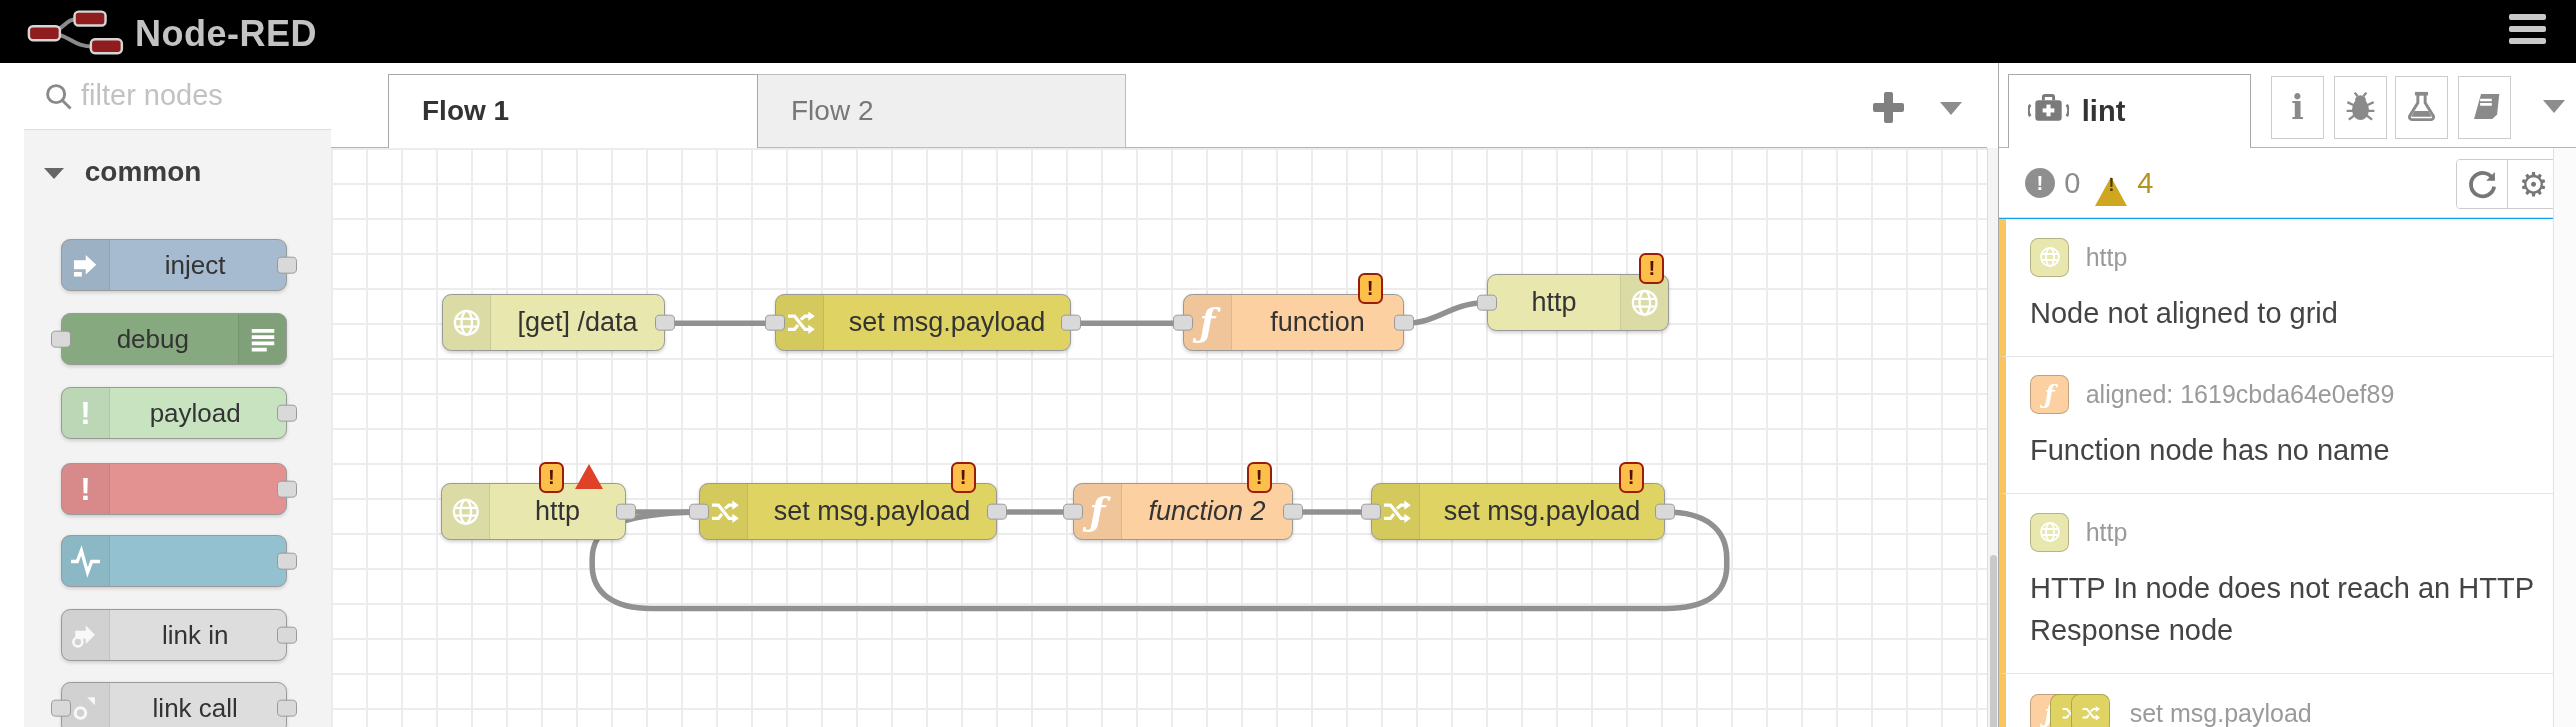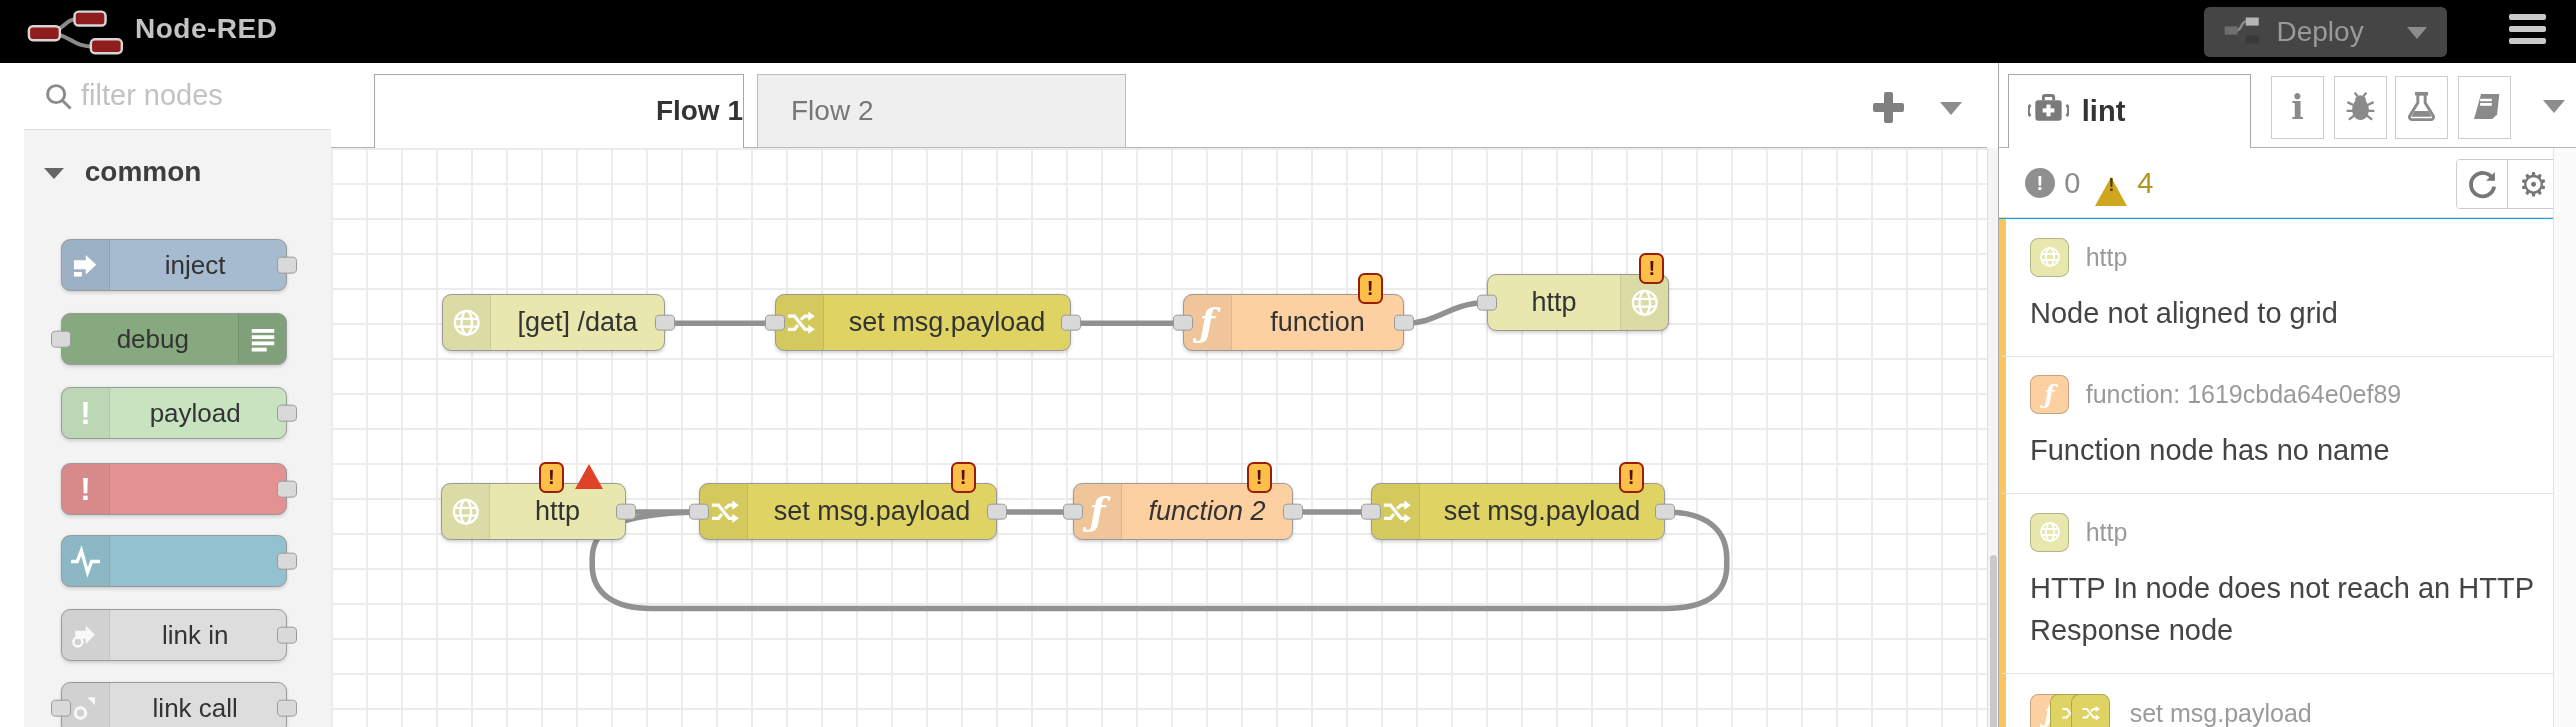--- a/index.html
+++ b/index.html
@@ -2,21 +2,21 @@
 <html style="font-size:15px"><head>
 <meta charset="utf-8">
 <style>
   * { margin:0; padding:0; box-sizing:border-box; }
   html,body { width:2576px; height:728px; overflow:hidden; }
   body { font-family:"Liberation Sans", sans-serif; background:#fff; position:relative; }
 
   
   .header { position:absolute; left:0; top:0; width:2576px; height:63px; background:#000; z-index:50; }
   .logo { position:absolute; left:24px; top:5.6px; }
-  .app-title { position:absolute; left:135px; top:13px; font-size:28px; font-weight:600; color:#c3c3c3; letter-spacing:0.5px; }
+  .app-title { position:absolute; left:135px; top:13px; font-size:36px; font-weight:600; color:#c3c3c3; letter-spacing:0.5px; }
   .deploy-btn { position:absolute; left:2204px; top:6.5px; width:243px; height:50px; background:#454545; border-radius:5.6px; display:flex; align-items:center; }
   .deploy-icon { margin-left:18.5px; }
   .deploy-label { color:#9a9a9a; font-size:28px; margin-left:15px; }
   .deploy-chevron { position:absolute; right:20.4px; top:20.4px; width:0; height:0;
     border-left:10.2px solid transparent; border-right:10.2px solid transparent; border-top:12px solid #8d8d8d; }
   .hamburger { position:absolute; left:2509px; top:14px; width:37px; cursor:pointer; }
   .hamburger div { width:37px; height:5.6px; background:#c9c9c9; border-radius:1.9px; margin-bottom:6.5px; }
 
   
   .palette { position:absolute; left:0; top:63px; width:331px; bottom:0; background:#f3f3f3; border-right:0.9px solid #b3b3b3;margin-left:24px; }
@@ -38,21 +38,21 @@
   .pnode .plabel.ir { left:5.6px; right:48px; }
   .pport { position:absolute; width:20.4px; height:16.7px; background:#d9d9d9; border:1.9px solid #999; border-radius:4.6px; top:50%; transform:translateY(-50%); }
   .pport.in { left:-11px; } .pport.out { right:-11px; }
   .bang { color:#fff; font-weight:bold; font-size:31.5px; }
   .palette-thumb { position:absolute; right:8.3px; top:78px; width:12px; height:165px; background:#c9c9c9; border-radius:6.5px; }
 
   
   .workspace { position:absolute; left:331px; top:63px; width:1668px; bottom:0; }
   .tabbar { position:absolute; top:0; left:0; right:12px; height:85px; background:#fff; border-bottom:0.9px solid #b3b3b3; }
   .tab { position:absolute; top:11px; bottom:-0.9px; display:flex; align-items:center; padding-left:33px; font-size:28px; }
-  .tab.active { left:43px; width:370px; background:#fff; border:0.9px solid #a8a8a8; border-bottom:none; color:#333; font-weight:bold; z-index:2;justify-content:flex-end; }
+  .tab.active { left:57px; width:370px; background:#fff; border:0.9px solid #a8a8a8; border-bottom:none; color:#333; font-weight:bold; z-index:2; }
   .tab.inactive { left:426px; width:369px; background:#efefef; border:0.9px solid #bbb; color:#777; }
   .tab-add { position:absolute; left:1537px; top:24px; width:41px; height:41px; display:flex; align-items:center; justify-content:center; }
   .tab-add .ph { position:absolute; width:31.5px; height:8.3px; background:#808080; border-radius:1.9px; }
   .tab-add .pv { position:absolute; width:8.3px; height:31.5px; background:#808080; border-radius:1.9px; }
   .tab-list-chevron { position:absolute; left:1609px; top:39px; width:0; height:0;
     border-left:11px solid transparent; border-right:11px solid transparent; border-top:13px solid #8d8d8d; }
 
   .canvas { position:absolute; top:85px; left:0; right:12px; bottom:0; background-color:#fff;
     background-image: linear-gradient(#ececec 1.9px, transparent 1.9px), linear-gradient(90deg, #ececec 1.9px, transparent 1.9px);
     background-size:35px 35px; overflow:hidden; }
@@ -127,32 +127,20 @@
 <div class="header">
   <span class="logo">
     <svg width="106" height="52" viewBox="0 0 130 62">
       <path d="M24 32 C50 32 48 15 66 15 M24 32 C58 32 56 49 86 49" stroke="#8a8a8a" stroke-width="5" fill="none"></path>
       <rect x="6" y="24" width="38" height="17" rx="5" fill="#8f1d1d" stroke="#d6d6d6" stroke-width="3"></rect>
       <rect x="62" y="6" width="38" height="17" rx="5" fill="#8f1d1d" stroke="#d6d6d6" stroke-width="3"></rect>
       <rect x="82" y="40" width="38" height="17" rx="5" fill="#8f1d1d" stroke="#d6d6d6" stroke-width="3"></rect>
     </svg>
   </span>
   <span class="app-title">Node-RED</span>
-  <div class="deploy-btn">
-    <span class="deploy-icon">
-      <svg width="39" height="39" viewBox="0 0 24 24">
-        <path d="M8 12 C 12 12, 11 6.5, 14 6.5" stroke="#8a8a8a" stroke-width="1.6" fill="none"></path>
-        <rect x="1" y="9.5" width="8" height="5" fill="#6e6e6e"></rect>
-        <rect x="14" y="4" width="8" height="5" fill="#b5b5b5"></rect>
-        <rect x="14" y="15" width="8" height="5" fill="#3a3a3a"></rect>
-      </svg>
-    </span>
-    <span class="deploy-label">Deploy</span>
-    <span class="deploy-chevron"></span>
-  </div>
   <div class="hamburger">
     <div></div>
       <div></div>
       <div></div>
   </div>
 </div>
 
 <div class="palette">
   <div class="filter-box">
     <span class="search-icon">
@@ -479,21 +467,21 @@
         <span class="issue-node-label">http</span>
       </div>
       <div class="issue-msg">Node not aligned to grid</div>
     </div>
 
     <div class="issue">
       <div class="issue-head">
         <span class="nbox" style="background:#fdd0a2;">
           <span class="fglyph">ƒ</span>
         </span>
-        <span class="issue-node-label">function: 1619cbda64e0ef89</span>
+        <span class="issue-node-label">aligned: 1619cbda64e0ef89</span>
       </div>
       <div class="issue-msg">Function node has no name</div>
     </div>
 
     <div class="issue">
       <div class="issue-head">
         <span class="nbox" style="background:#e7e7ae;">
           <svg width="24" height="24" viewBox="0 0 24 24" fill="none" stroke="#fff" stroke-width="1.8">
             <circle cx="12" cy="12" r="9"></circle>
               <ellipse cx="12" cy="12" rx="4" ry="9"></ellipse>

